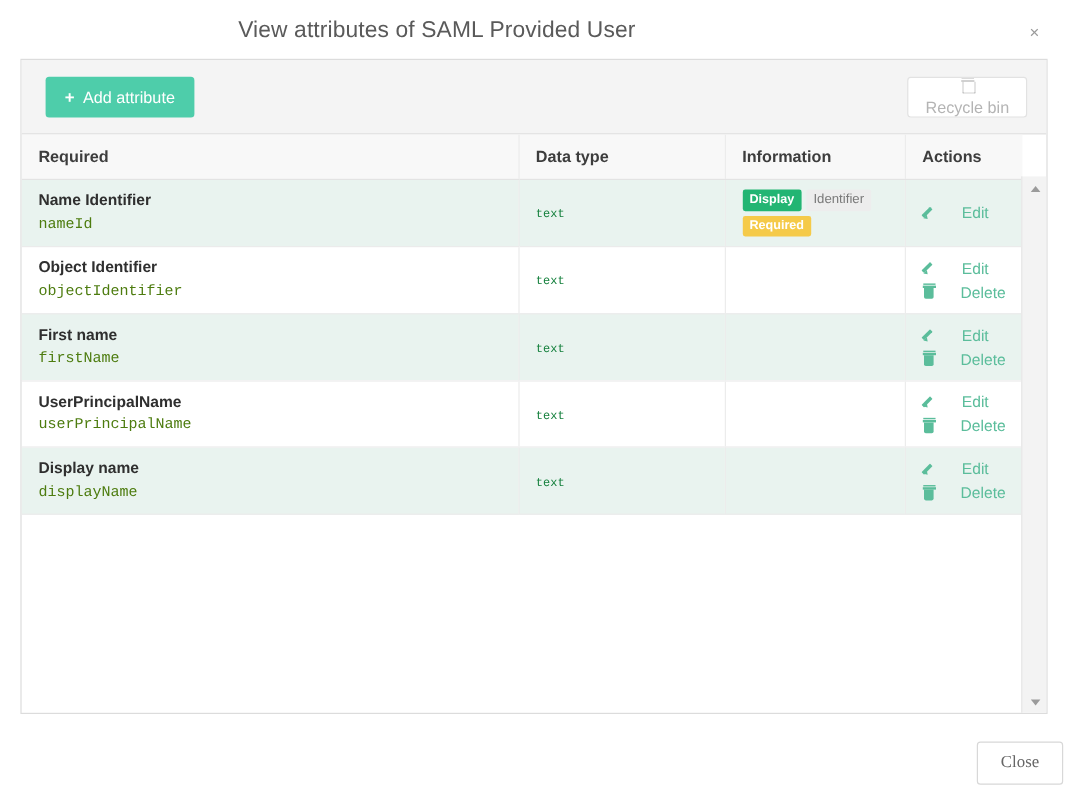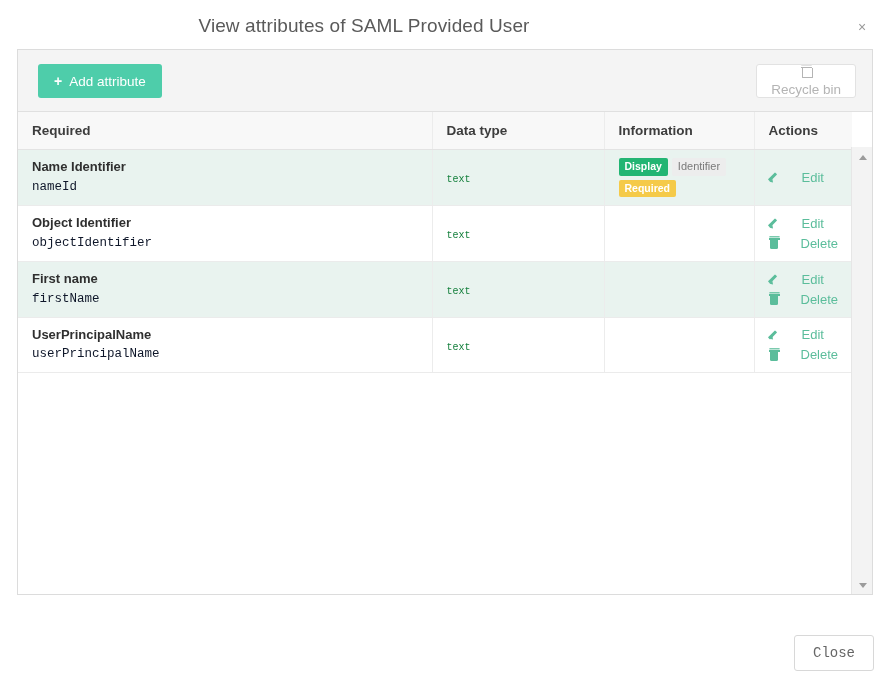--- a/index.html
+++ b/index.html
@@ -158,21 +158,21 @@
 
   .attr-name {
     font-size: 13px;
     font-weight: 700;
     color: #2f2f2f;
     line-height: 1.45;
   }
   .attr-key {
     font-family: "Liberation Mono", monospace;
     font-size: 12.5px;
-    color: #0f172a;
+    color: #4d7c0f;
     line-height: 1.6;
   }
   .cell-type {
     font-family: "Liberation Mono", monospace;
     font-size: 10px;
     color: #15803d;
     text-align: center;
   }
 
   .badges { display: flex; flex-wrap: wrap; gap: 4px; max-width: 132px; }
@@ -255,32 +255,31 @@
 
   
   .modal-footer {
     position: absolute;
     left: 0; bottom: 0;
     width: 890px;
     height: 80px;
   }
   .btn-close {
     position: absolute;
-    right: 16px; top: 22px;
+    right: 4px; top: 22px;
     height: 36px;
     min-width: 72px;
     padding: 0 18px;
     background: #fff;
     border: 1px solid #d8d8d8;
     border-radius: 3px;
     color: #666;
     font-size: 14px;
-    font-family: Liberation Mono, monospace;
+    font-family: Liberation Serif, serif;
     cursor: pointer;
-    margin-top: 17px;
   }
 </style>
 </head>
 <body>
 
 <div class="modal">
 
   <div class="modal-header">
     <div class="modal-title">View attributes of SAML Provided User</div>
     <div class="modal-close-x">×</div>
@@ -391,20 +390,40 @@
                     <span class="icon-pencil"></span>
                     <span>Edit</span>
                   </span>
                   <span class="act-link">
                     <span class="icon-trash"></span>
                     <span>Delete</span>
                   </span>
                 </div>
               </td>
             </tr>
+            <tr>
+              <td>
+                <div class="attr-name">Display name</div>
+                <div class="attr-key">displayName</div>
+              </td>
+              <td><span class="cell-type">text</span></td>
+              <td></td>
+              <td>
+                <div class="actions">
+                  <span class="act-link">
+                    <span class="icon-pencil"></span>
+                    <span>Edit</span>
+                  </span>
+                  <span class="act-link">
+                    <span class="icon-trash"></span>
+                    <span>Delete</span>
+                  </span>
+                </div>
+              </td>
+            </tr>
           </tbody>
       </table>
 
       <div class="scrollbar">
         <div class="sb-arrow up">
             <i></i>
           </div>
         <div class="sb-arrow down">
             <i></i>
           </div>

